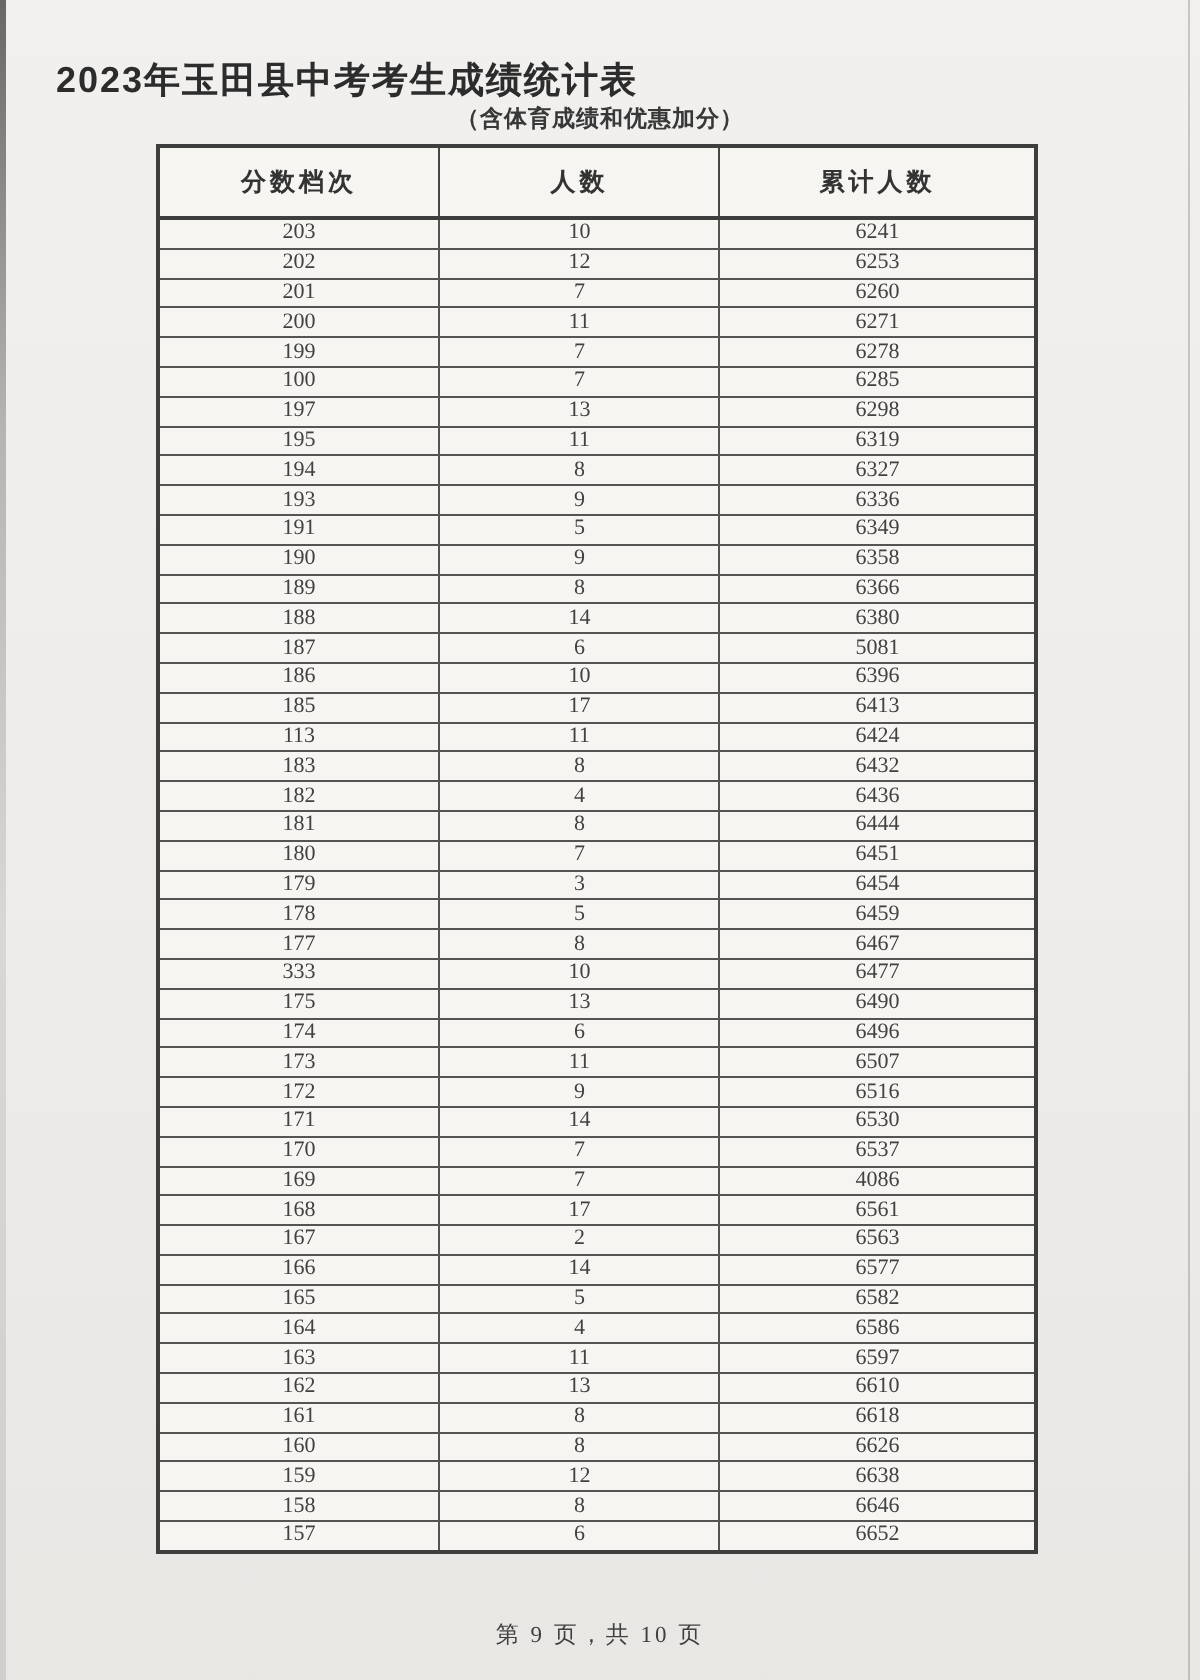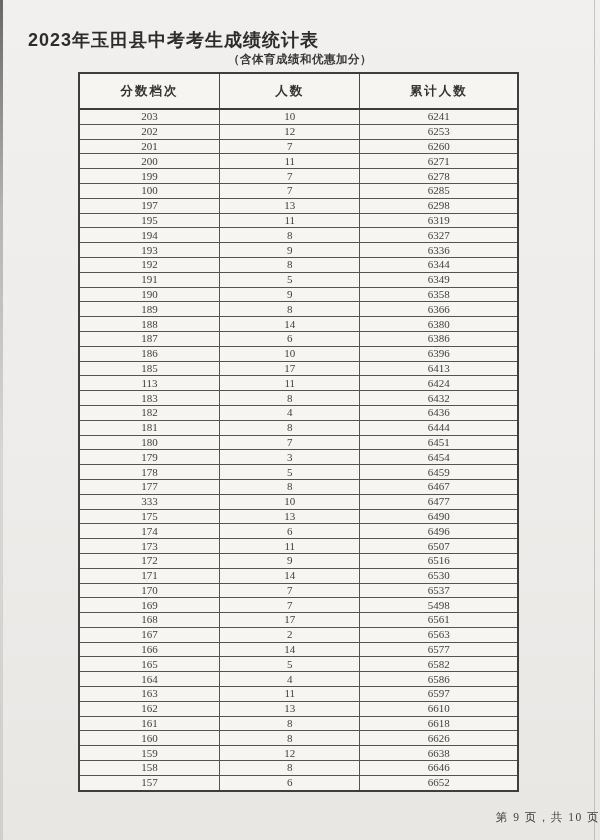--- a/index.html
+++ b/index.html
@@ -90,21 +90,21 @@
     color: #414141;
     text-align: center;
     vertical-align: middle;
     padding: 0;
   }
   .page-footer {
     position: absolute;
     top: 810px;
     left: 0;
     width: 100%;
-    text-align: right;
+    text-align: center;
     font-size: 11.5px;
     letter-spacing: 1.5px;
     color: #3f3f3f;
   }
 </style>
 </head>
 <body>
 
 <div class="scan-edge-left"></div>
 <div class="scan-edge-right"></div>
@@ -170,25 +170,20 @@
         <td>194</td>
         <td>8</td>
         <td>6327</td>
       </tr>
       <tr>
         <td>193</td>
         <td>9</td>
         <td>6336</td>
       </tr>
       <tr>
-        <td>192</td>
-        <td>8</td>
-        <td>6344</td>
-      </tr>
-      <tr>
         <td>191</td>
         <td>5</td>
         <td>6349</td>
       </tr>
       <tr>
         <td>190</td>
         <td>9</td>
         <td>6358</td>
       </tr>
       <tr>
@@ -197,21 +192,21 @@
         <td>6366</td>
       </tr>
       <tr>
         <td>188</td>
         <td>14</td>
         <td>6380</td>
       </tr>
       <tr>
         <td>187</td>
         <td>6</td>
-        <td>6386</td>
+        <td>5081</td>
       </tr>
       <tr>
         <td>186</td>
         <td>10</td>
         <td>6396</td>
       </tr>
       <tr>
         <td>185</td>
         <td>17</td>
         <td>6413</td>
@@ -287,21 +282,21 @@
         <td>6530</td>
       </tr>
       <tr>
         <td>170</td>
         <td>7</td>
         <td>6537</td>
       </tr>
       <tr>
         <td>169</td>
         <td>7</td>
-        <td>5498</td>
+        <td>4086</td>
       </tr>
       <tr>
         <td>168</td>
         <td>17</td>
         <td>6561</td>
       </tr>
       <tr>
         <td>167</td>
         <td>2</td>
         <td>6563</td>

